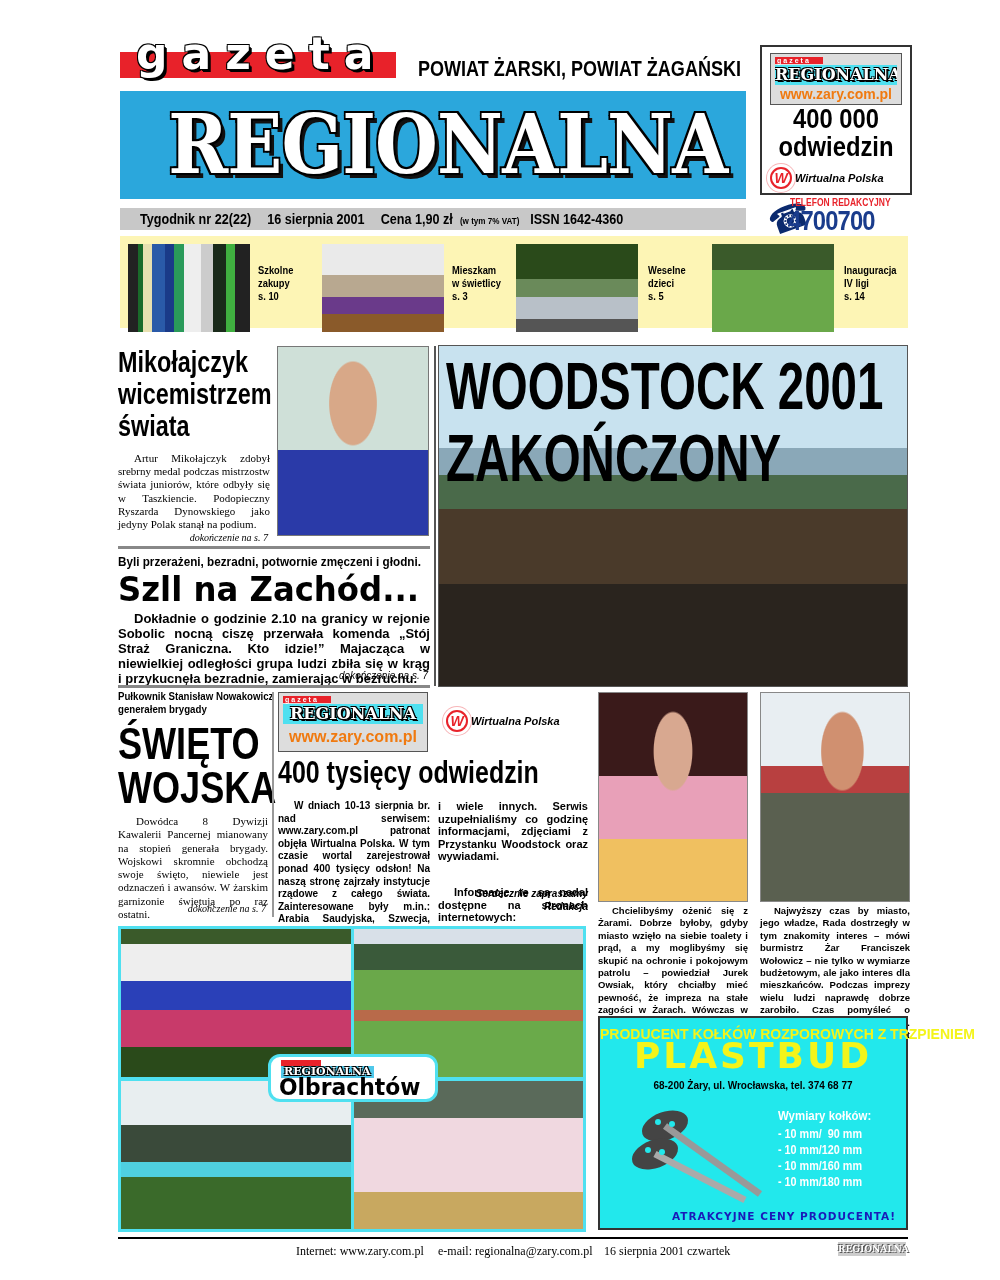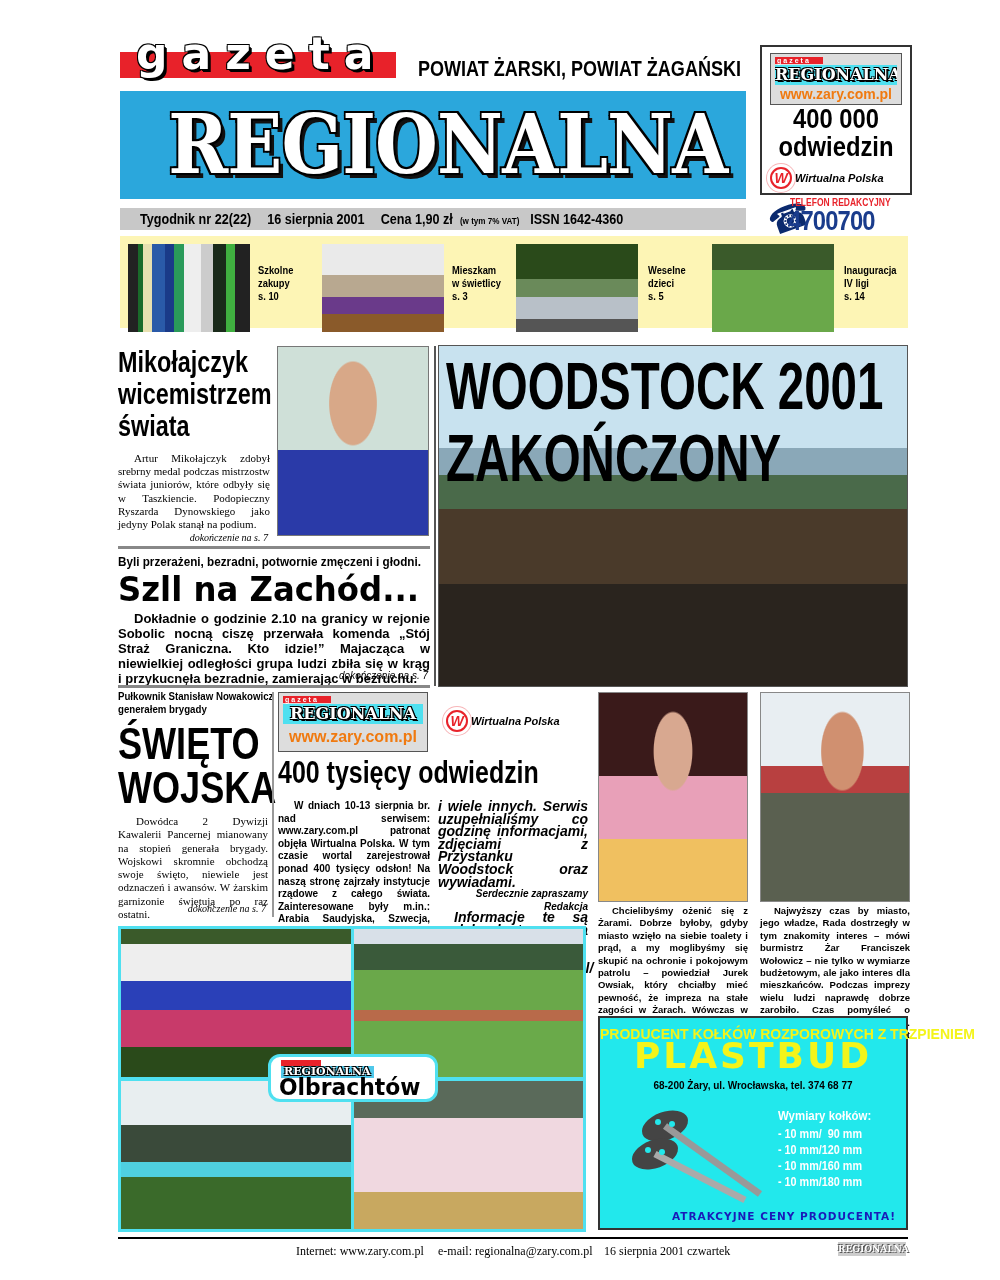--- a/index.html
+++ b/index.html
@@ -74,21 +74,21 @@
   #wojsko-head { left: 118px; top: 722px; font-weight: 900; font-size: 44px; line-height: 44px; transform: scaleX(0.82); transform-origin: left; }
   #wojsko-body { left: 118px; top: 815px; width: 150px; font-family: "Liberation Serif", serif; font-size: 11px; line-height: 13.3px; text-align: justify; text-indent: 18px; }
   #wojsko-cont { left: 118px; top: 903px; width: 148px; text-align: right; font-family: "Liberation Serif", serif; font-style: italic; font-size: 10px; }
   #col-divider-2 { left: 272px; top: 692px; width: 2px; height: 225px; background: #999; }
 
   
   #mid-logo { left: 278px; top: 692px; width: 150px; height: 60px; }
   #mid-wp { left: 446px; top: 710px; }
   #mid-head { left: 278px; top: 754px; font-weight: 900; font-size: 32px; line-height: 36px; transform: scaleX(0.78); transform-origin: left; white-space: nowrap; }
   #mid-body-1 { left: 278px; top: 800px; width: 152px; font-weight: 700; font-size: 10px; line-height: 12.6px; text-align: justify; text-indent: 16px; }
-  #mid-body-2 { left: 438px; top: 800px; width: 150px; font-weight: 700; font-size: 14px; line-height: 12.6px; text-align: justify; font-style: italic; }
+  #mid-body-2 { left: 438px; top: 800px; width: 150px; font-weight: 700; font-size: 11px; line-height: 12.6px; text-align: justify; }
   #mid-body-2 .para2 { text-indent: 16px; display: block; margin-top: 23px; }
   #mid-sign { left: 438px; top: 888px; width: 150px; text-align: right; font-weight: 700; font-style: italic; font-size: 10px; line-height: 12.6px; }
 
   
   .portrait { position: absolute; top: 692px; width: 150px; height: 210px; border: 1px solid #888; }
   #portrait-1 { left: 598px; background: radial-gradient(ellipse at 50% 28%, #d8a890 0 18%, transparent 19%), linear-gradient(180deg, #3a1a1a 0 40%, #e8a0b8 40% 70%, #f0c060 70%); }
   #portrait-2 { left: 760px; background: radial-gradient(ellipse at 55% 28%, #d09070 0 18%, transparent 19%), linear-gradient(180deg, #e8eef2 0 35%, #b84040 35% 48%, #5a6050 48%); }
   .caption { position: absolute; top: 905px; width: 150px; font-weight: 700; font-size: 9.5px; line-height: 12.4px; text-align: justify; text-indent: 14px; transform-origin: left; }
   #caption-1 { left: 598px; }
   #caption-2 { left: 760px; }
@@ -210,21 +210,21 @@
 </div>
 
 <div class="abs" id="wojsko-kicker">
   <div>Pułkownik Stanisław Nowakowicz</div>
   <div>generałem brygady</div>
 </div>
 <div class="abs" id="wojsko-head">
   <div>ŚWIĘTO</div>
   <div>WOJSKA</div>
 </div>
-<div class="abs" id="wojsko-body">Dowódca 2 Dywizji Kawalerii Pancernej mianowany na stopień generała brygady. Wojskowi skromnie obchodzą swoje święto, niewiele jest odznaczeń i awansów. W żarskim garnizonie świętują po raz ostatni.</div>
+<div class="abs" id="wojsko-body">Dowódca 8 Dywizji Kawalerii Pancernej mianowany na stopień generała brygady. Wojskowi skromnie obchodzą swoje święto, niewiele jest odznaczeń i awansów. W żarskim garnizonie świętują po raz ostatni.</div>
 <div class="abs" id="wojsko-cont">dokończenie na s. 7</div>
 <div class="abs" id="col-divider-2"></div>
 
 <div class="mini-logo" id="mid-logo" style="position:absolute;">
   <div class="g-bar">gazeta</div>
   <div class="r-band">REGIONALNA</div>
   <div class="url" style="top:36px; font-size:16px;">www.zary.com.pl</div>
 </div>
 <div class="wp-logo" id="mid-wp">
   <span class="sun">W</span>

